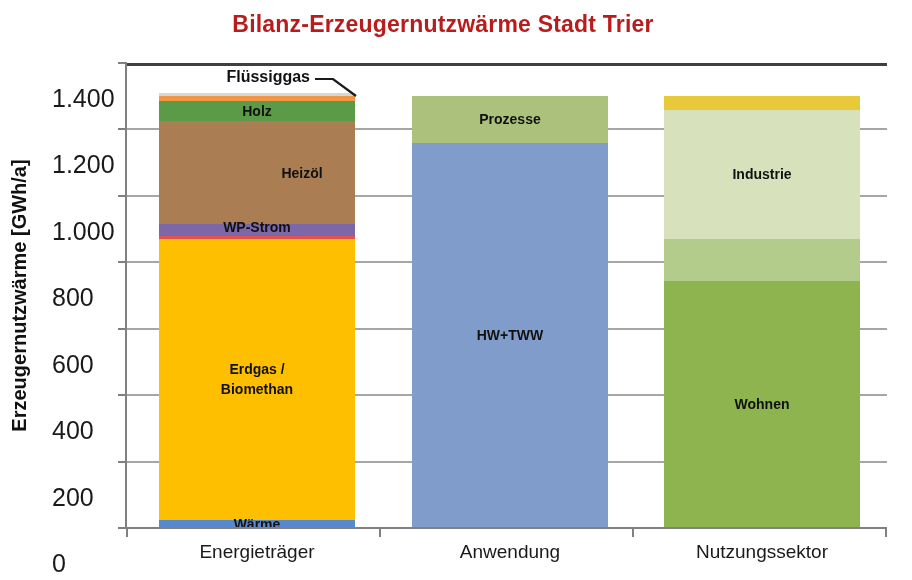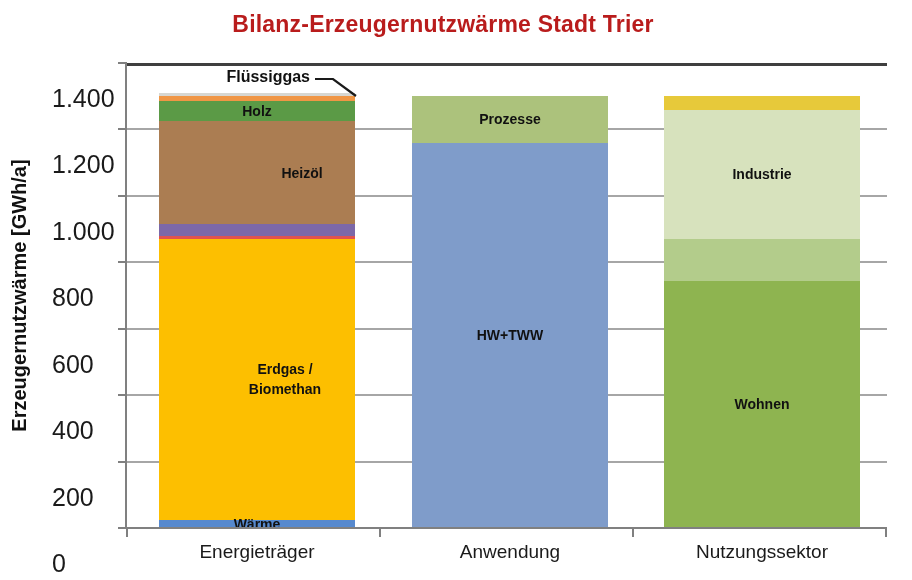--- a/index.html
+++ b/index.html
@@ -84,24 +84,25 @@
     <div class="ylab" style="left: 52px; top: 52px;">1.400</div>
     <div class="topline" style="left: 127px; top: 63px; width: 760px;"></div>
     <div class="xtick" style="left: 126px;"></div>
     <div class="xtick" style="left: 379px;"></div>
     <div class="xtick" style="left: 632px;"></div>
     <div class="xtick" style="left: 885px;"></div>
     <div class="bar" style="left: 159px; top: 63px; width: 196px; height: 465px;">
       <div class="seg" style="bottom: 0px; height: 8.30357px; background: rgb(86, 137, 206);"></div>
       <div class="seglab" style="bottom: 4.15179px;">Wärme</div>
       <div class="seg" style="bottom: 8.30357px; height: 280.661px; background: rgb(253, 191, 0);"></div>
-      <div class="seglab" style="bottom: 148.634px; padding-left: 28px;">Erdgas /
+      <div class="seglab" style="bottom: 148.634px;">Erdgas /
 Biomethan</div>
       <div class="seg" style="bottom: 288.964px; height: 3.32143px; background: rgb(224, 83, 79);"></div>
       <div class="seg" style="bottom: 292.286px; height: 11.625px; background: rgb(124, 104, 168);"></div>
+      <div class="seglab" style="bottom: 301.098px;">WP-Strom</div>
       <div class="seg" style="bottom: 303.911px; height: 102.964px; background: rgb(171, 125, 82);"></div>
       <div class="seglab" style="bottom: 355.393px; margin-left: 45px;">Heizöl</div>
       <div class="seg" style="bottom: 406.875px; height: 19.9286px; background: rgb(91, 154, 70);"></div>
       <div class="seglab" style="bottom: 416.839px;">Holz</div>
       <div class="seg" style="bottom: 426.804px; height: 4.98214px; background: rgb(240, 150, 69);"></div>
       <div class="seg" style="bottom: 431.786px; height: 3.32143px; background: rgb(215, 215, 210);"></div>
     </div>
     <div class="cat" style="left: 157px; top: 541px;">Energieträger</div>
     <div class="bar" style="left: 412px; top: 63px; width: 196px; height: 465px;">
       <div class="seg" style="bottom: 0px; height: 385.286px; background: rgb(127, 156, 202);"></div>

